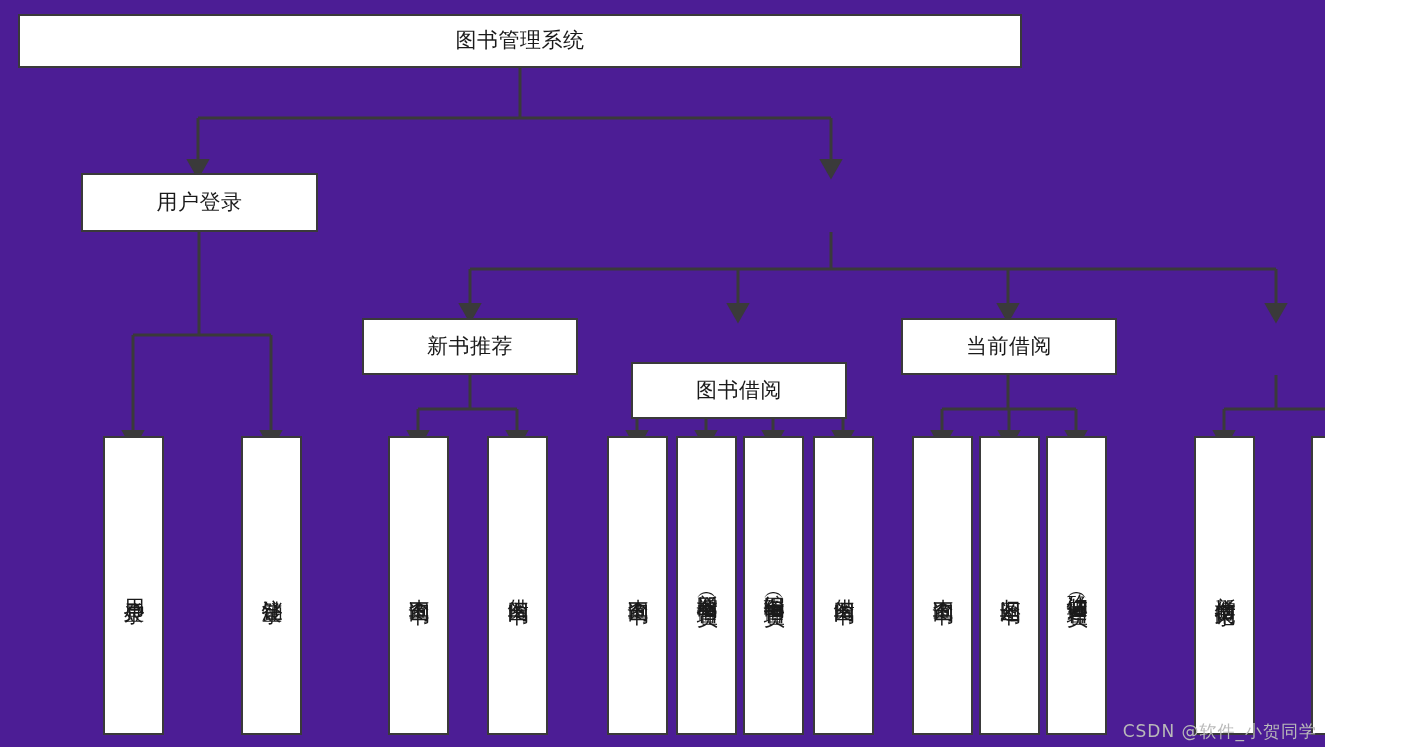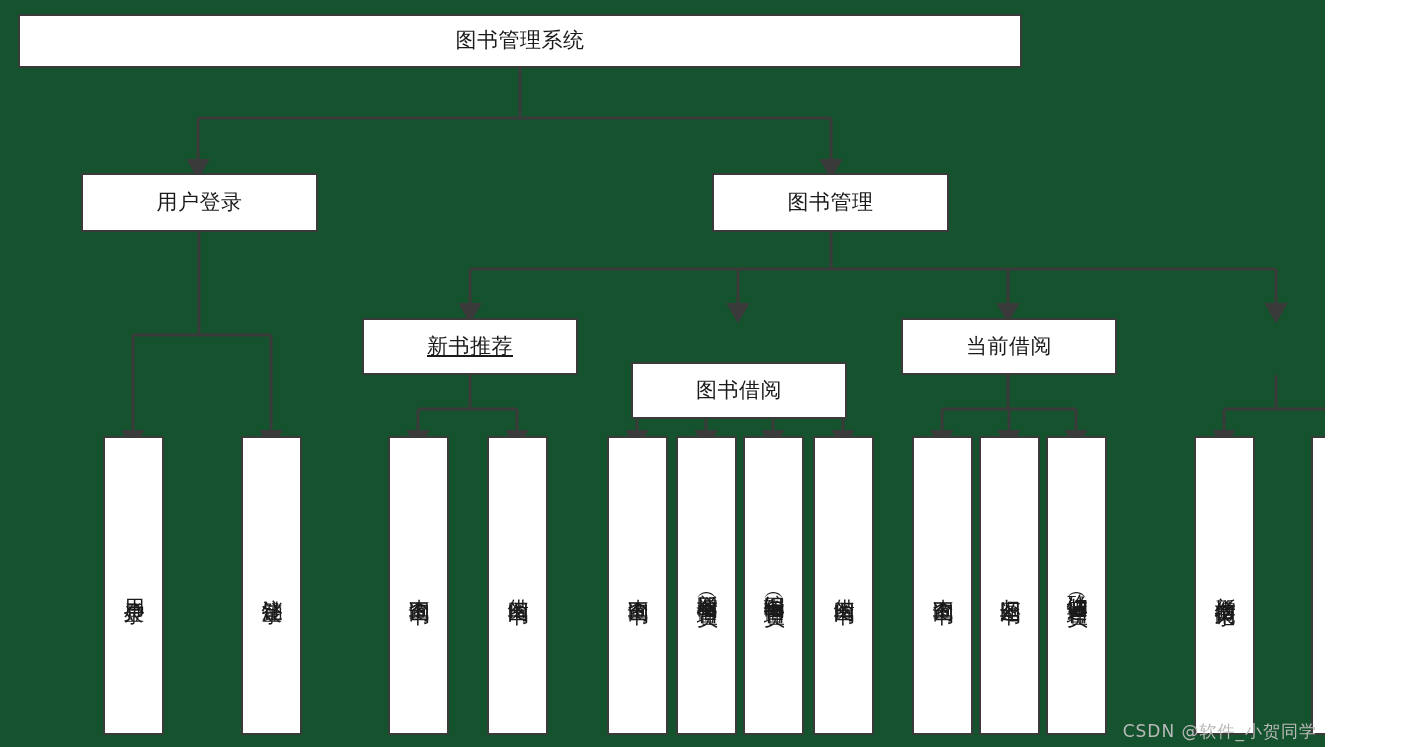--- a/index.html
+++ b/index.html
@@ -7,21 +7,21 @@
     padding: 0;
     background: #ffffff;
   }
   body {
     font-family: "DejaVu Sans", "Liberation Sans", sans-serif;
   }
   #canvas {
     position: relative;
     width: 1325px;
     height: 747px;
-    background: #14532d;
+    background: #4c1d95;
     overflow: hidden;
   }
   svg.wires {
     position: absolute;
     left: 0;
     top: 0;
     width: 1405px;
     height: 747px;
     pointer-events: none;
   }
@@ -119,25 +119,22 @@
     </g>
   </svg>
 
   <div class="node horiz" style="left:18px; top:14px; width:1004px; height:54px;">
     <span>图书管理系统</span>
   </div>
 
   <div class="node horiz" style="left:81px; top:173px; width:237px; height:59px;">
     <span>用户登录</span>
   </div>
-  <div class="node horiz" style="left:712px; top:173px; width:237px; height:59px;">
-    <span>图书管理</span>
-  </div>
 
-  <div class="node horiz" style="left:362px; top:318px; width:216px; height:57px;text-decoration:underline;">
+  <div class="node horiz" style="left:362px; top:318px; width:216px; height:57px;">
     <span>新书推荐</span>
   </div>
   <div class="node horiz" style="left:631px; top:318px; width:216px; height:57px;margin-top:44px;">
     <span>图书借阅</span>
   </div>
   <div class="node horiz" style="left:901px; top:318px; width:216px; height:57px;">
     <span>当前借阅</span>
   </div>
 
   <div class="node vert" style="left:103px; top:436px; width:61px; height:299px;">

